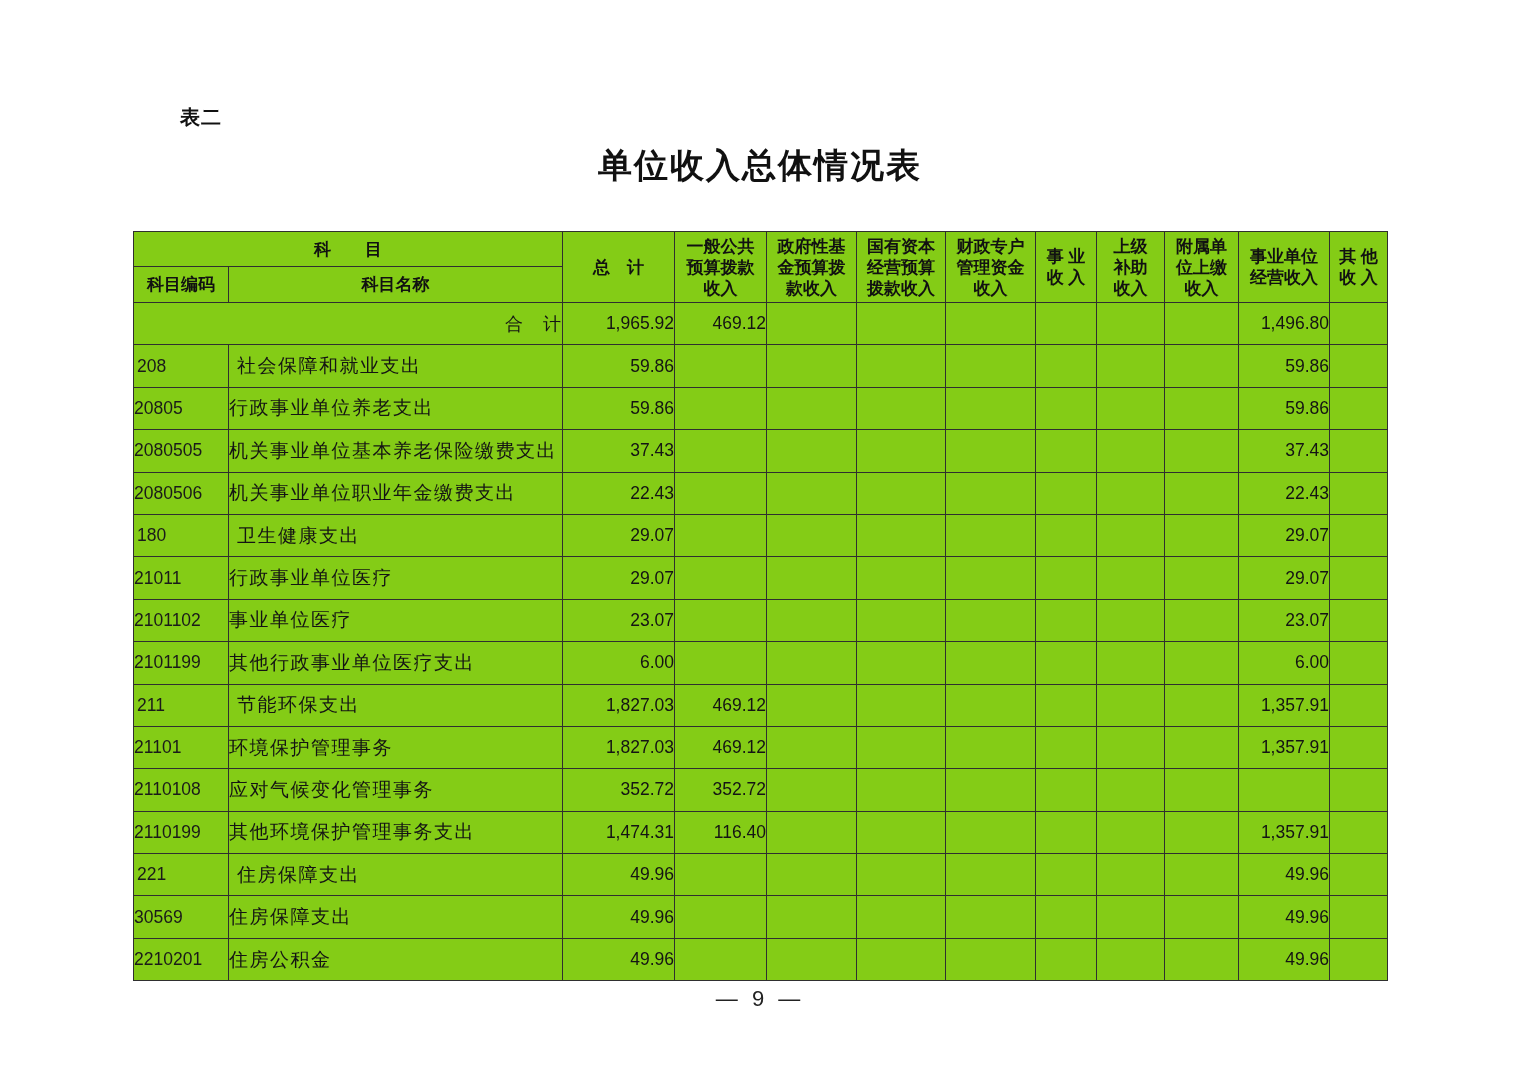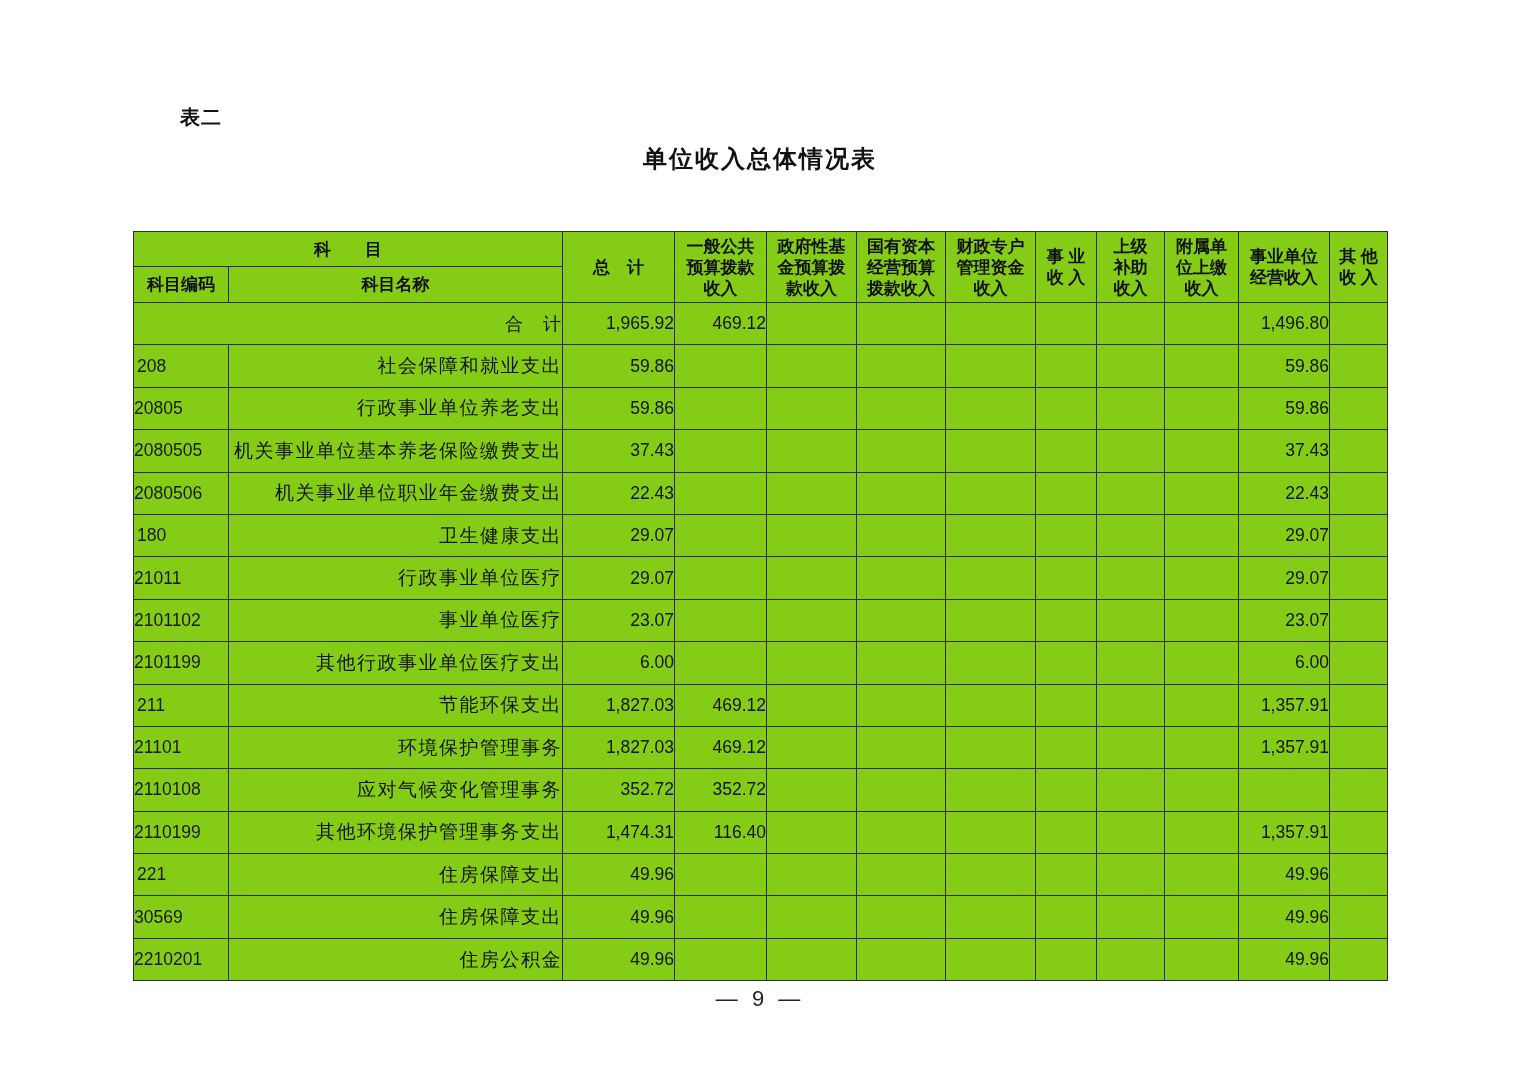--- a/index.html
+++ b/index.html
@@ -10,21 +10,21 @@
     font-family:"Liberation Sans","DejaVu Sans",sans-serif;
     color:#111;
     overflow:hidden;
   }
   .table-label{
     position:absolute;left:140px;top:104px;
     font-size:20px;font-weight:bold;letter-spacing:1px;margin-left:40px;
   }
   .doc-title{
     position:absolute;left:0;top:143px;width:100%;
-    text-align:center;font-size:24px;font-weight:bold;letter-spacing:2px;
+    text-align:center;font-size:34px;font-weight:bold;letter-spacing:2px;
   }
   .meta{
     position:absolute;left:135px;top:200px;width:1252px;
     display:flex;justify-content:space-between;align-items:flex-end;
     font-family:"Liberation Serif","DejaVu Serif",serif;
     font-size:17.5px;letter-spacing:0.5px;
   }
   table.income{
     position:absolute;left:133px;top:231px;
     width:1254px;border-collapse:collapse;table-layout:fixed;
@@ -42,21 +42,21 @@
   }
   thead tr.h1 th{height:30px;}
   thead tr.h2 th{height:31px;}
   tbody td{height:41.4px;font-size:17.5px;}
   td.c-code{
     text-align:left;padding-left:11px;
     font-size:17.5px;color:#1a1a1a;
   }
   td.c-code.lv0{padding-left:3px;}
   td.c-name{
-    text-align:right;padding-left:12px;
+    text-align:left;padding-left:12px;
     font-family:Liberation Serif, serif;
     font-size:19px;letter-spacing:1.5px;color:#141414;
   }
   td.c-name.lv0{padding-left:8px;}
   td.c-label{
     text-align:right;font-size:18px;letter-spacing:1px;color:#141414;
   }
   td.c-num{
     text-align:right;padding-right:7px;
     font-size:17.5px;color:#141414;

